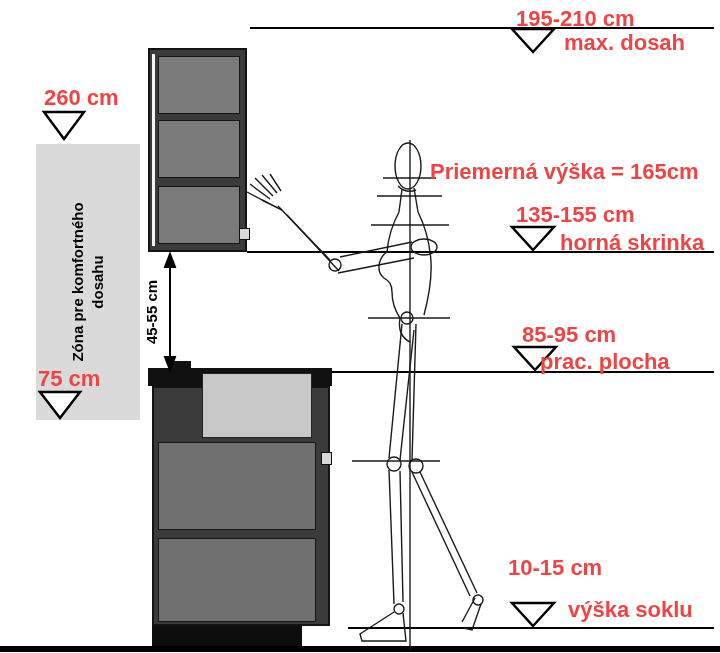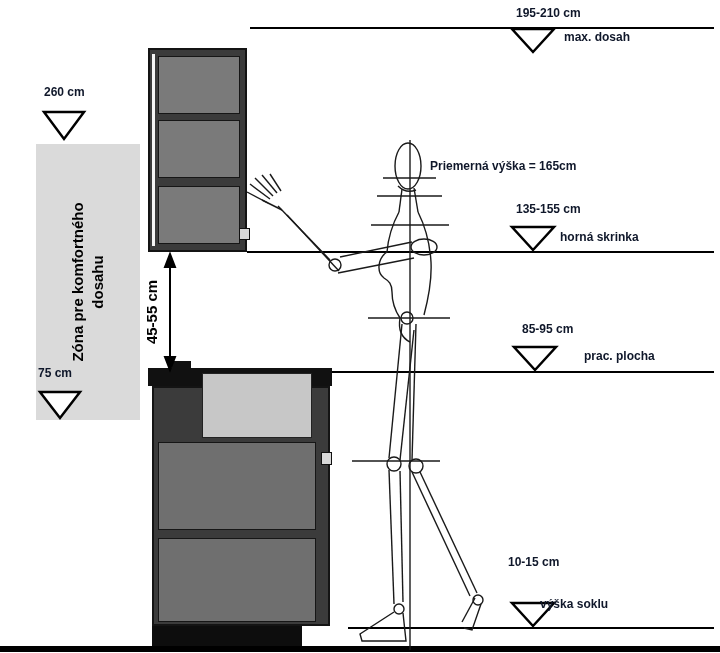--- a/index.html
+++ b/index.html
@@ -1,21 +1,21 @@
 <!DOCTYPE html>
 <html><head>
 <meta charset="utf-8">
 <style>
   html,body{margin:0;padding:0;background:#fff;}
   .stage{
     position:relative;width:720px;height:653px;background:#ffffff;
     font-family:"Liberation Sans", sans-serif;overflow:hidden;
   }
   .txt{
-    position:absolute;color:#0f172a;font-weight:700;font-size:12px;
+    position:absolute;color:#ef4444;font-weight:700;font-size:22px;
     white-space:nowrap;line-height:1.1;
   }
   .rect{position:absolute;box-sizing:border-box;}
   .zone{background:#dadada;}
   .cab-frame{background:#3b3b3b;border:2px solid #141414;}
   .cab-panel{background:#7a7a7a;border:1px solid #161616;}
   .base-panel{background:#6f6f6f;border:1px solid #161616;}
   .counter{background:#111;}
   .appliance{background:#c7c7c7;border:1px solid #222;}
   .plinth{background:#0d0d0d;}
@@ -136,26 +136,26 @@
   <div class="txt" style="left:44px;top:86px;">260 cm</div>
 
   <div class="txt" style="left:430px;top:137px;margin-top:23px;">Priemerná výška = 165cm</div>
 
   <div class="txt" style="left:516px;top:203px;">135-155 cm</div>
   <div class="txt" style="left:560px;top:231px;">horná skrinka</div>
 
   <div class="rot-dim">45-55 cm</div>
 
   <div class="txt" style="left:522px;top:323px;">85-95 cm</div>
-  <div class="txt" style="left:584px;top:350px;">prac. plocha</div>
+  <div class="txt" style="left:540px;top:350px;">prac. plocha</div>
 
   <div class="txt" style="left:38px;top:367px;">75 cm</div>
 
   <div class="txt" style="left:508px;top:556px;">10-15 cm</div>
-  <div class="txt" style="left:540px;top:598px;">výška soklu</div>
+  <div class="txt" style="left:568px;top:598px;">výška soklu</div>
 
   <div class="zone-label-box">
     <div class="zone-label-inner">
       <span>Zóna pre komfortného dosahu</span>
     </div>
   </div>
 
 </div>
 
 </body></html>

